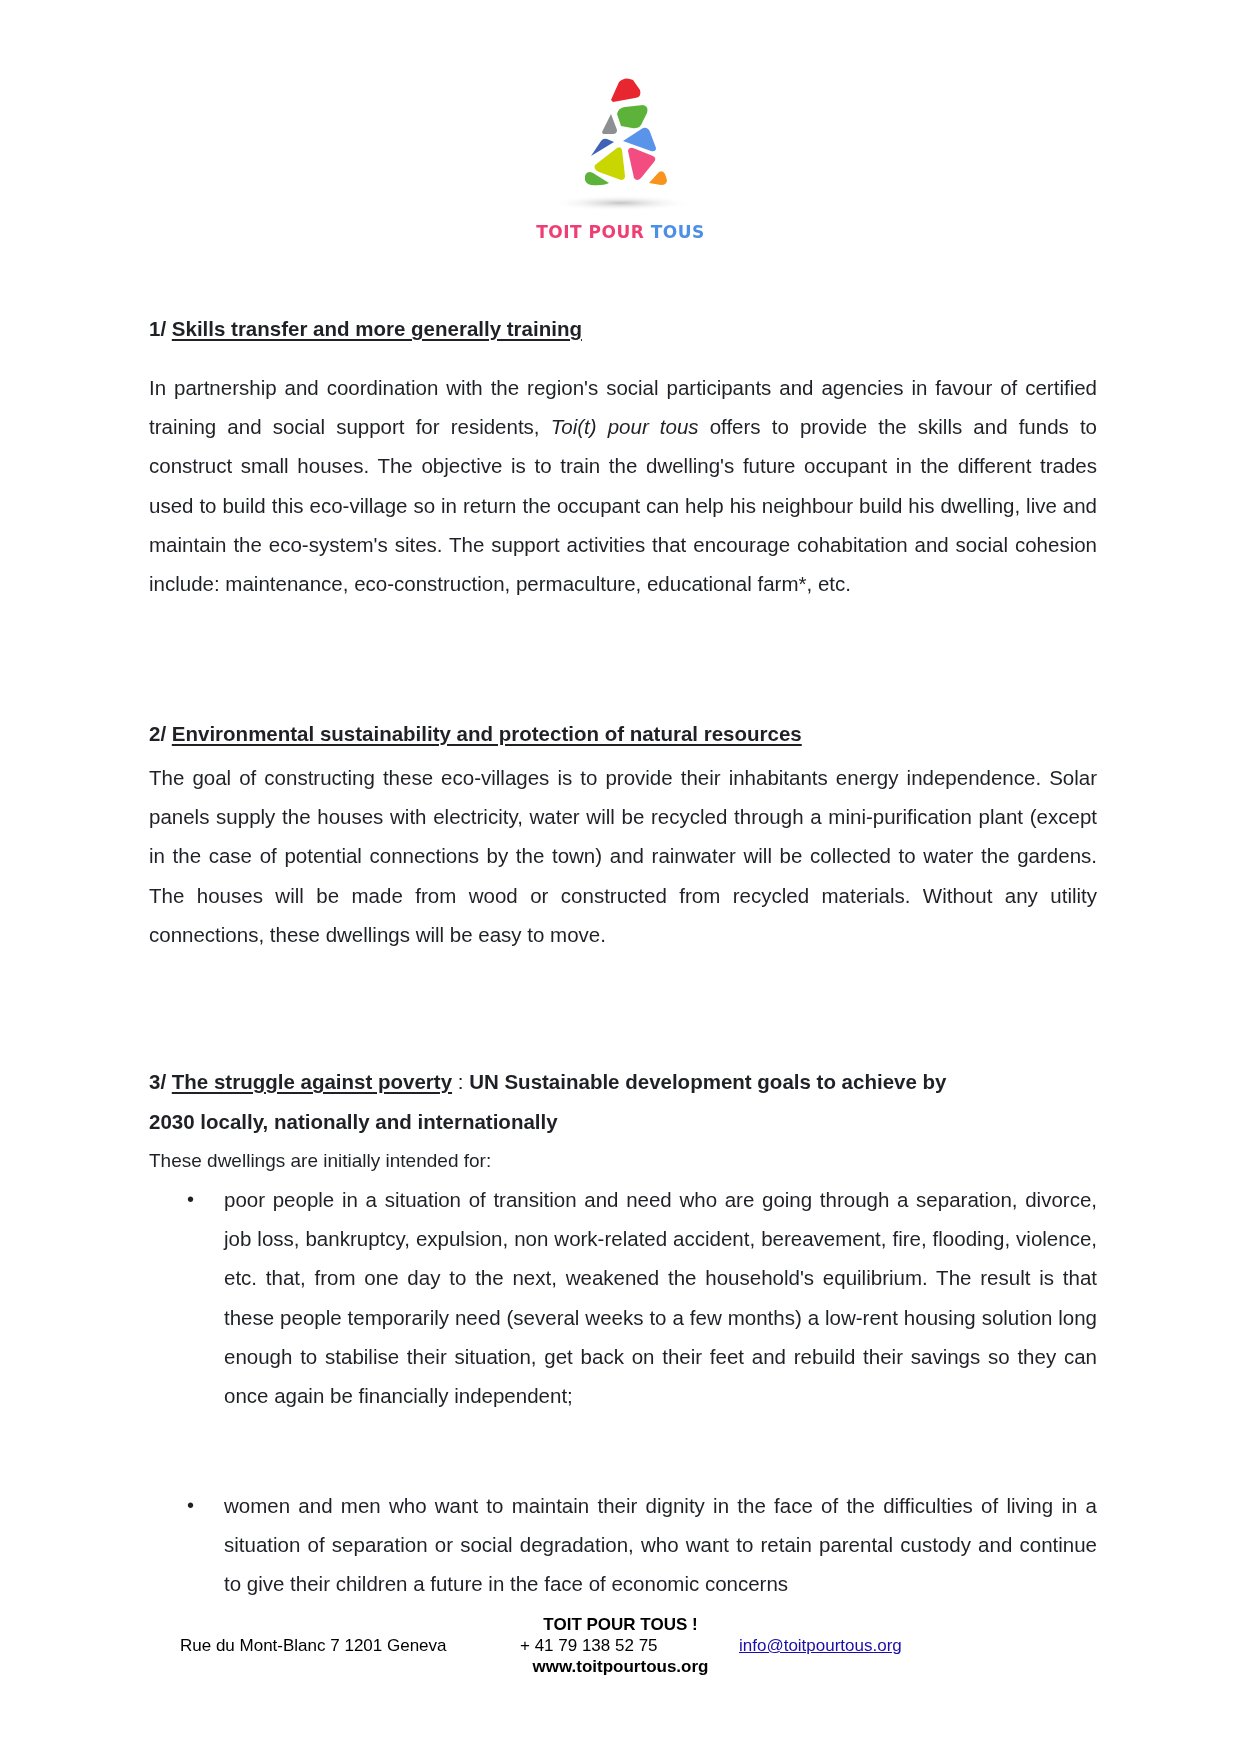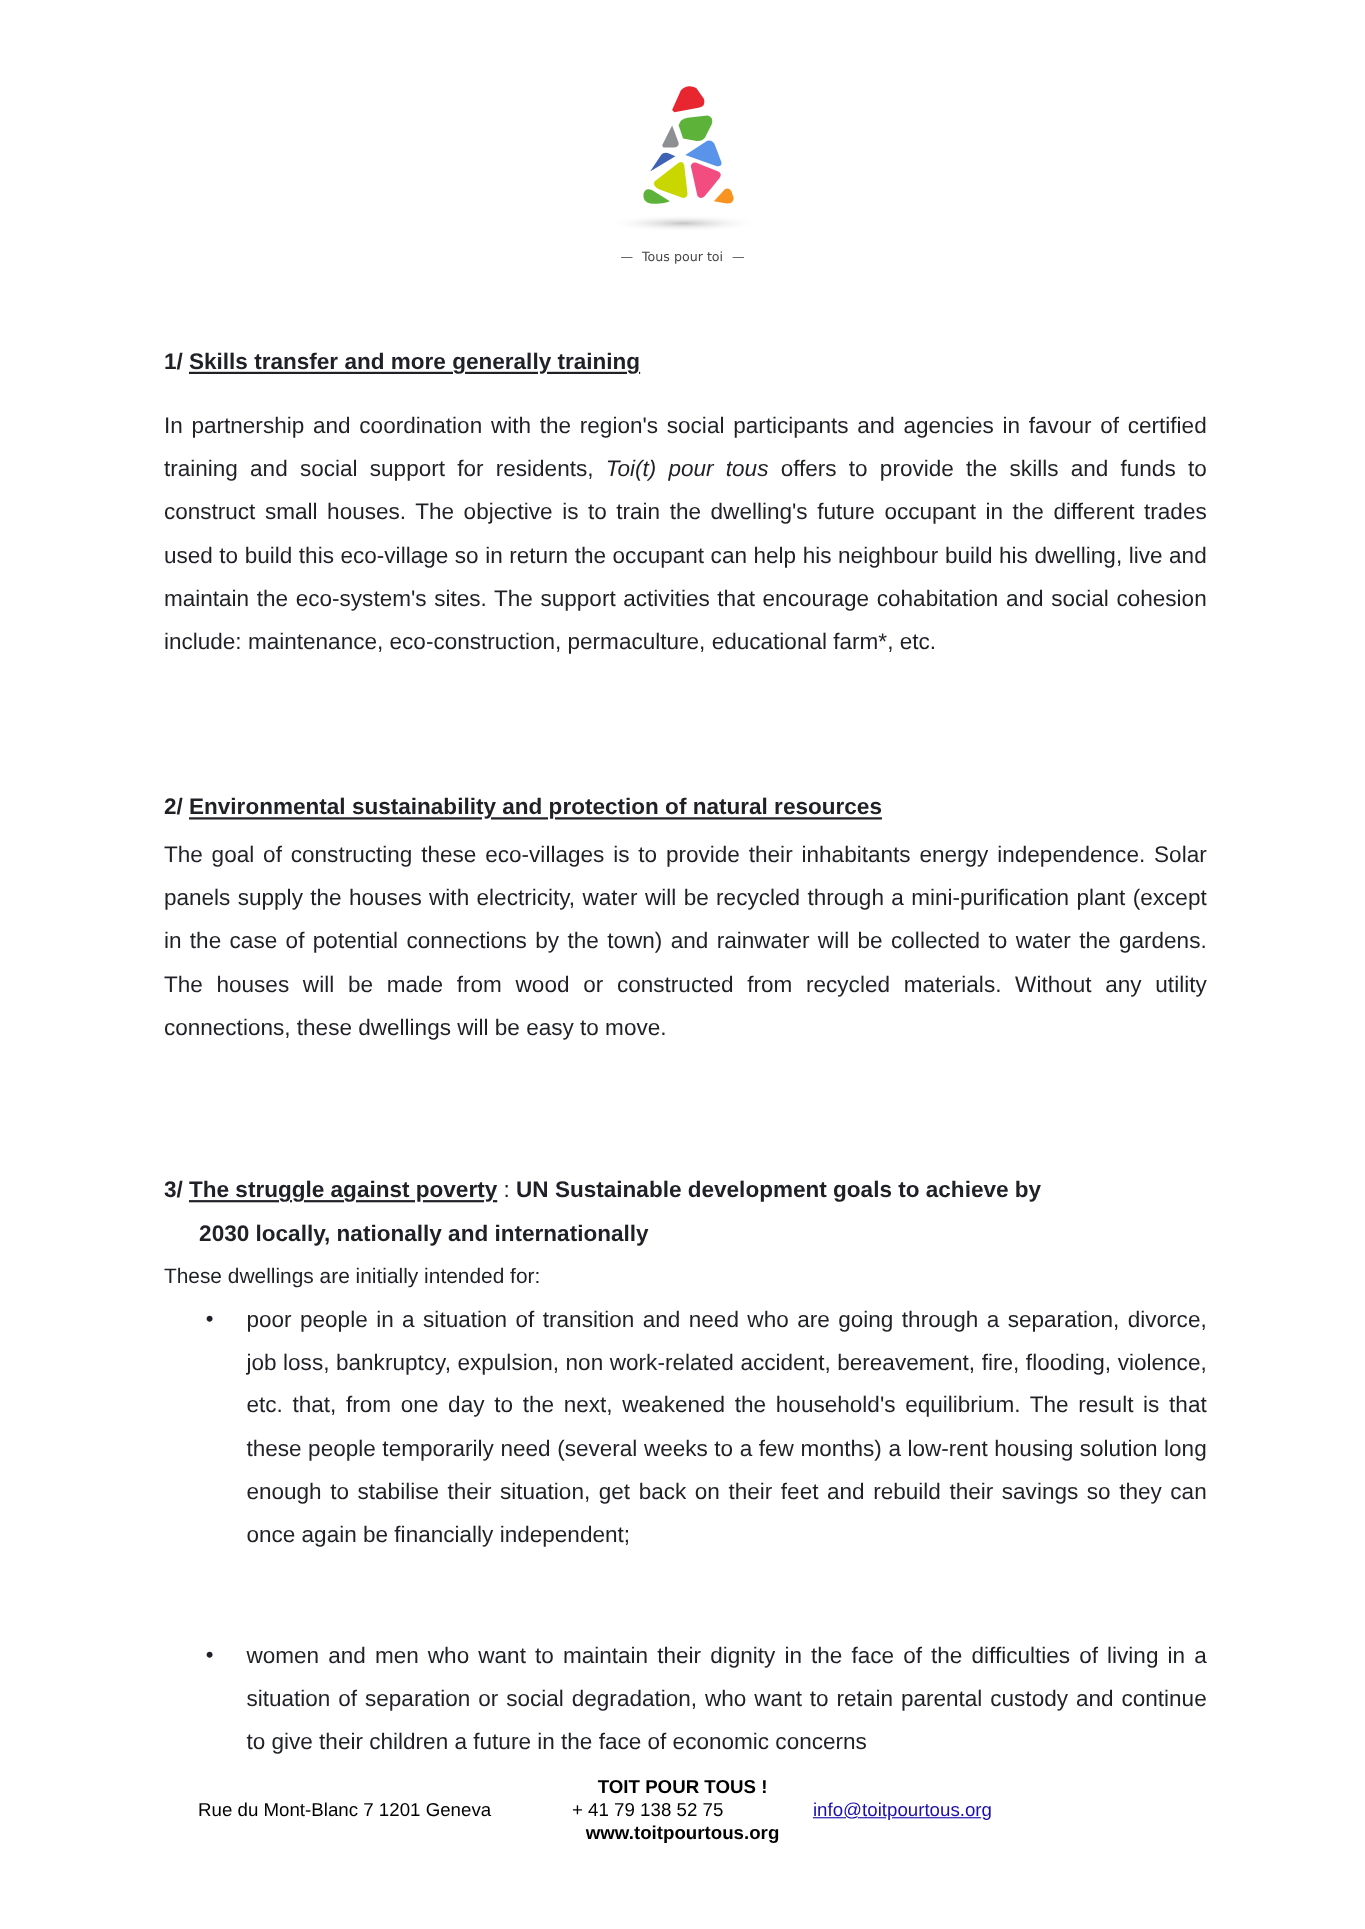--- a/index.html
+++ b/index.html
@@ -45,22 +45,23 @@
     <path d="M70 30 L78 12 Q84 6 92 10 L99 20 Q101 27 94 28 L72 32 Z" fill="#e8262f"></path>
     <path d="M76 44 Q77 38 84 37 L102 35 Q108 36 106 43 L100 55 Q97 59 91 58 L80 56 Z" fill="#5db33a"></path>
     <path d="M61 62 L70 44 L76 60 Q76 64 72 64 L62 64 Z" fill="#8e8f93"></path>
     <path d="M82 71 L102 58 Q107 57 109 62 L115 78 Q115 82 110 81 Z" fill="#5a93ea"></path>
     <path d="M50 86 L60 71 Q62 68 66 69 L73 72 Z" fill="#3f62b6"></path>
     <path d="M54 95 L76 78 Q80 76 81 80 L84 106 Q84 110 80 110 L58 102 Q52 99 54 95 Z" fill="#c9d600"></path>
     <path d="M87 81 Q88 77 92 78 L112 86 Q116 88 113 92 L100 108 Q96 112 93 108 Z" fill="#f24c80"></path>
     <path d="M44 106 Q46 100 52 103 L68 113 Q62 116 50 115 Q43 114 44 106 Z" fill="#5db33a"></path>
     <path d="M108 113 L118 102 Q122 100 124 104 L126 110 Q126 115 120 115 Z" fill="#f7931e"></path>
   </svg>
-  <div class="tagline">
-    <span class="dash">—</span><span>Tous pour toi</span><span class="dash">—</span>
+  <div class="brand">
+    <span class="pink">TOIT POUR</span>
+    <span class="blue">TOUS</span>
   </div>
 </div>
 
 <div class="content">
 
   <div class="h" style="top:317px;text-align:right;">
     <span>1/</span>
     <u>Skills transfer and more generally training</u>
   </div>
   <div class="para" style="top:368px;">
@@ -70,21 +71,21 @@
   <div class="h" style="top:722px;">
     <span>2/</span>
     <u>Environmental sustainability and protection of natural resources</u>
   </div>
   <div class="para" style="top:758px;">The goal of constructing these eco-villages is to provide their inhabitants energy independence. Solar panels supply the houses with electricity, water will be recycled through a mini-purification plant (except in the case of potential connections by the town) and rainwater will be collected to water the gardens. The houses will be made from wood or constructed from recycled materials. Without any utility connections, these dwellings will be easy to move.</div>
 
   <div class="h" style="top:1070px;">
     <span>3/</span>
     <u>The struggle against poverty</u><span style="font-weight:normal;"> : </span><span>UN Sustainable development goals to achieve by</span>
   </div>
-  <div class="h" style="top:1110px;margin-left:32px;">2030 locally, nationally and internationally</div>
+  <div class="h" style="top:1110px;">2030 locally, nationally and internationally</div>
   <div class="plain" style="top:1150px;">These dwellings are initially intended for:</div>
 
   <div class="bullet-item" style="top:1180px;">
     <span class="bullet-dot">•</span>
     <span>poor people in a situation of transition and need who are going through a separation, divorce, job loss, bankruptcy, expulsion, non work-related accident, bereavement, fire, flooding, violence, etc. that, from one day to the next, weakened the household's equilibrium. The result is that these people temporarily need (several weeks to a few months) a low-rent housing solution long enough to stabilise their situation, get back on their feet and rebuild their savings so they can once again be financially independent;</span>
   </div>
   <div class="bullet-item" style="top:1486px;">
     <span class="bullet-dot">•</span>
     <span>women and men who want to maintain their dignity in the face of the difficulties of living in a situation of separation or social degradation, who want to retain parental custody and continue to give their children a future in the face of economic concerns</span>
   </div>

